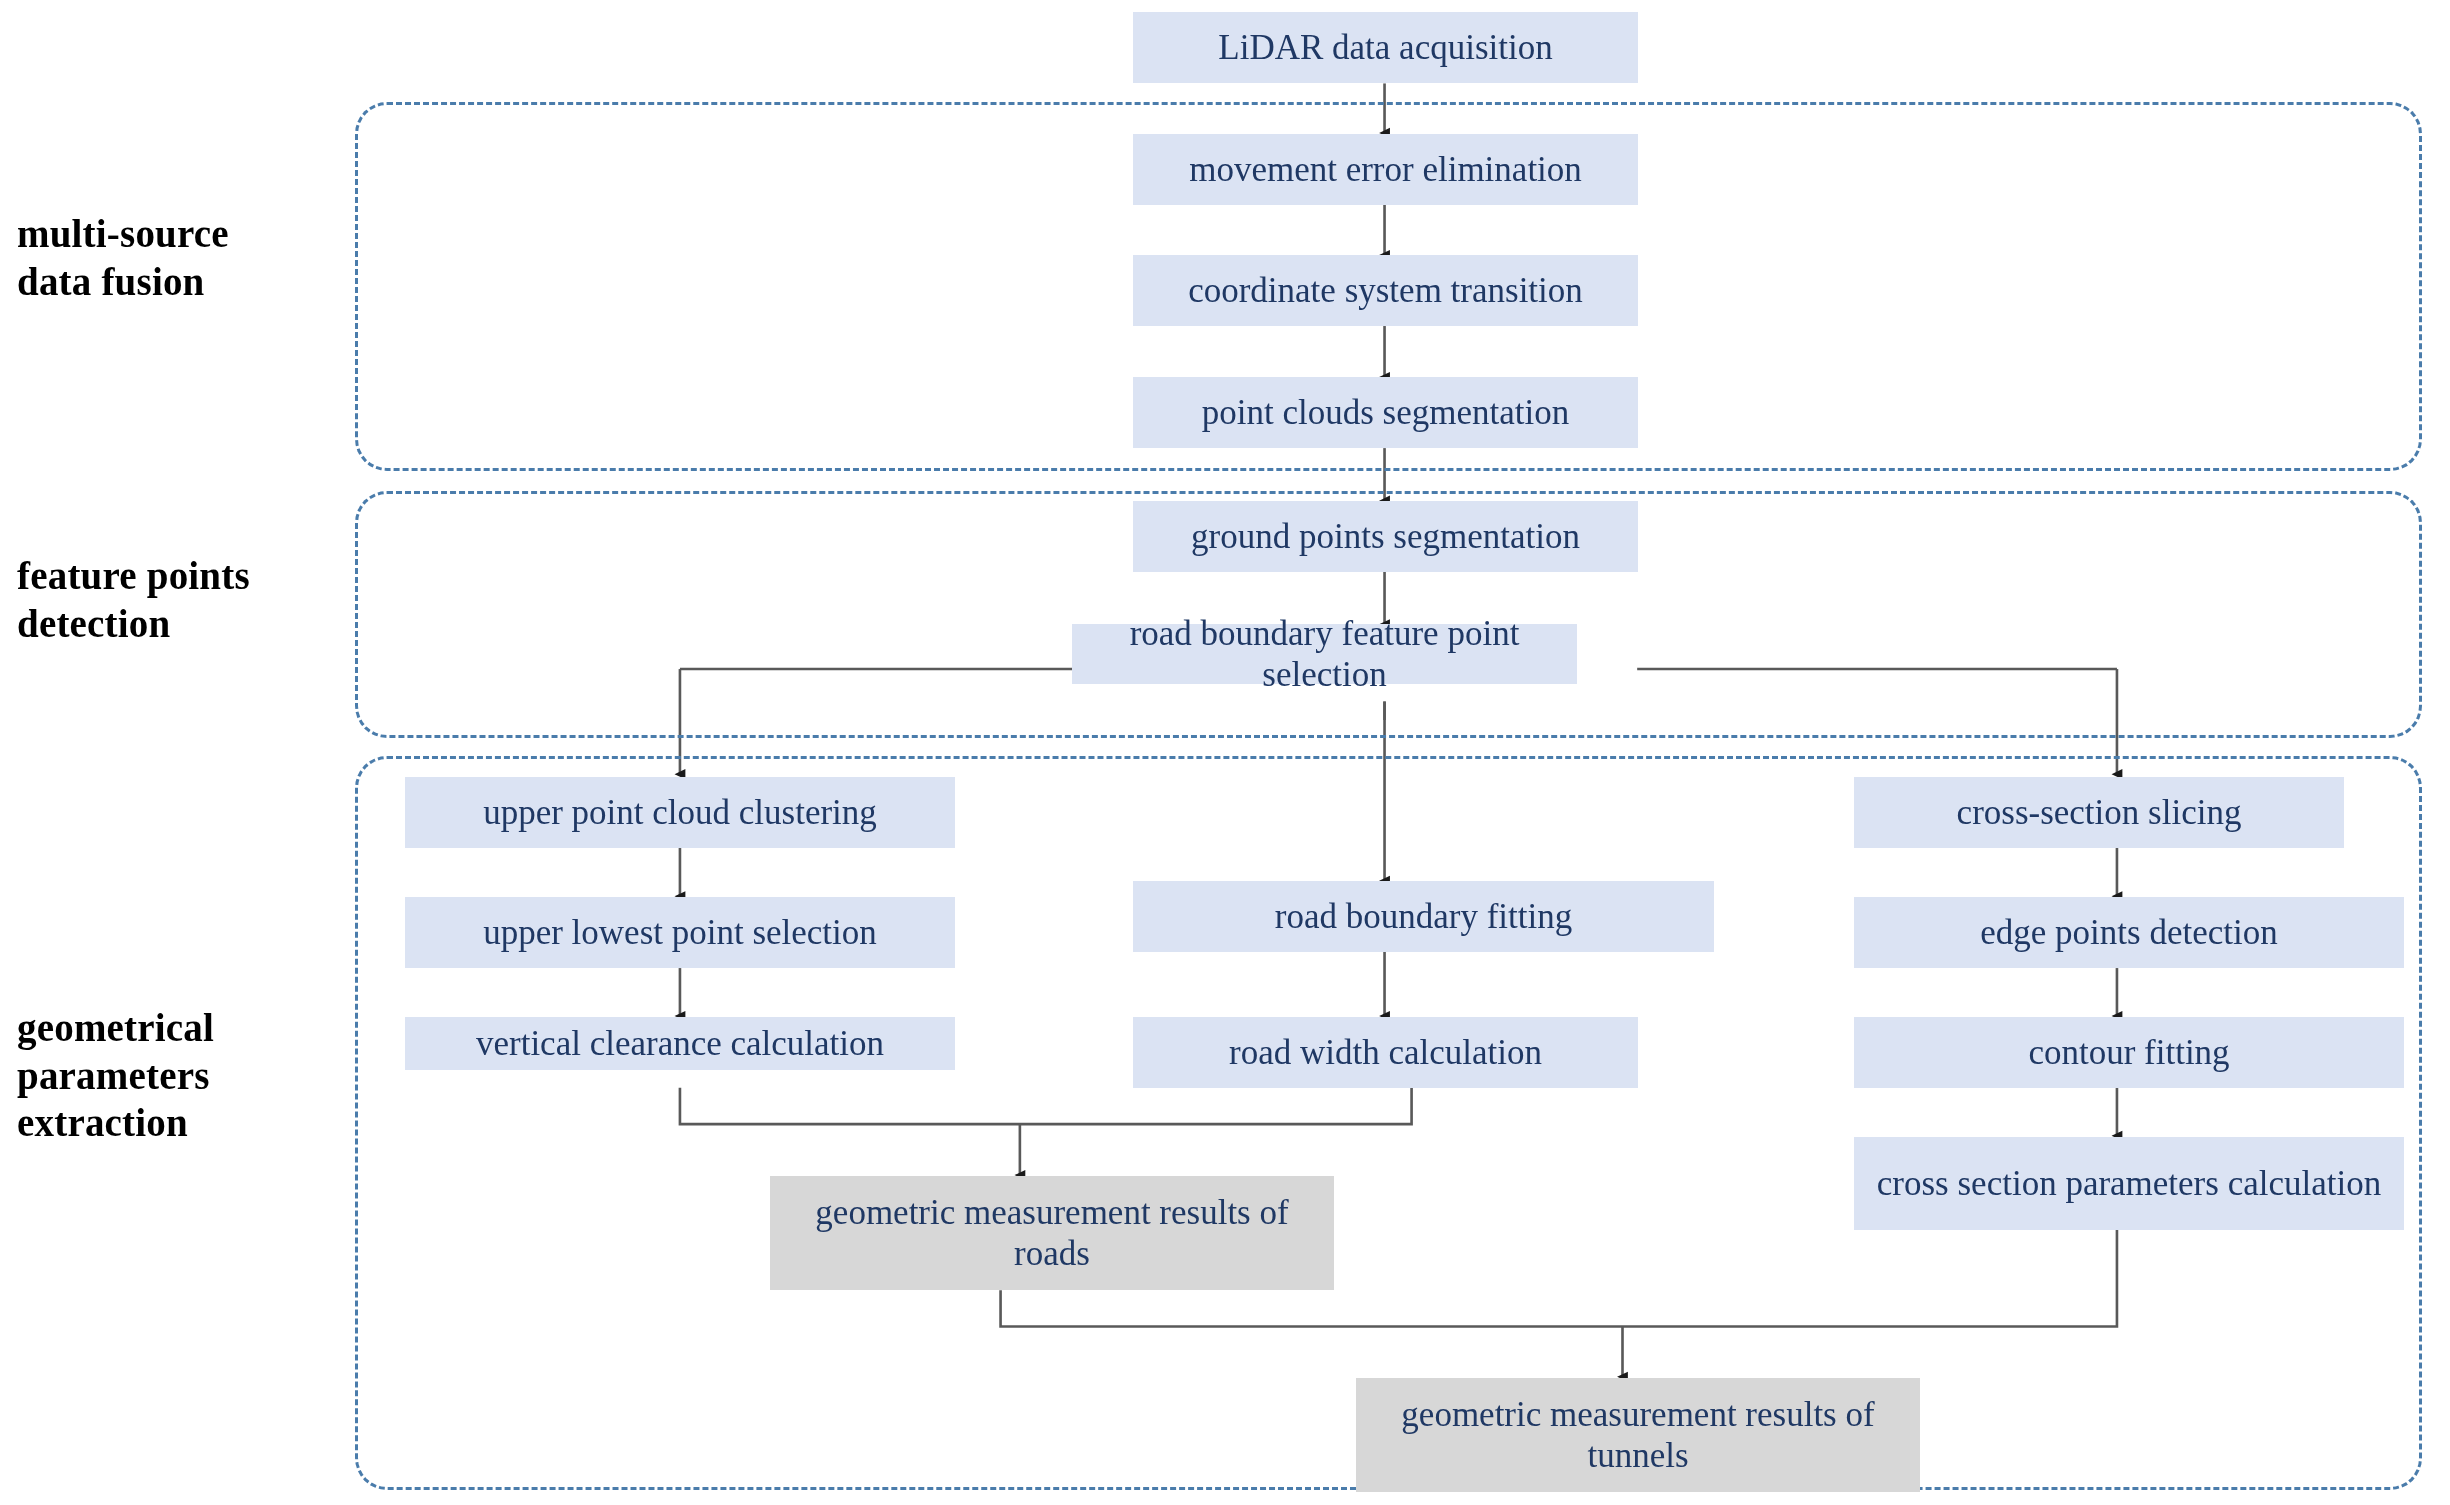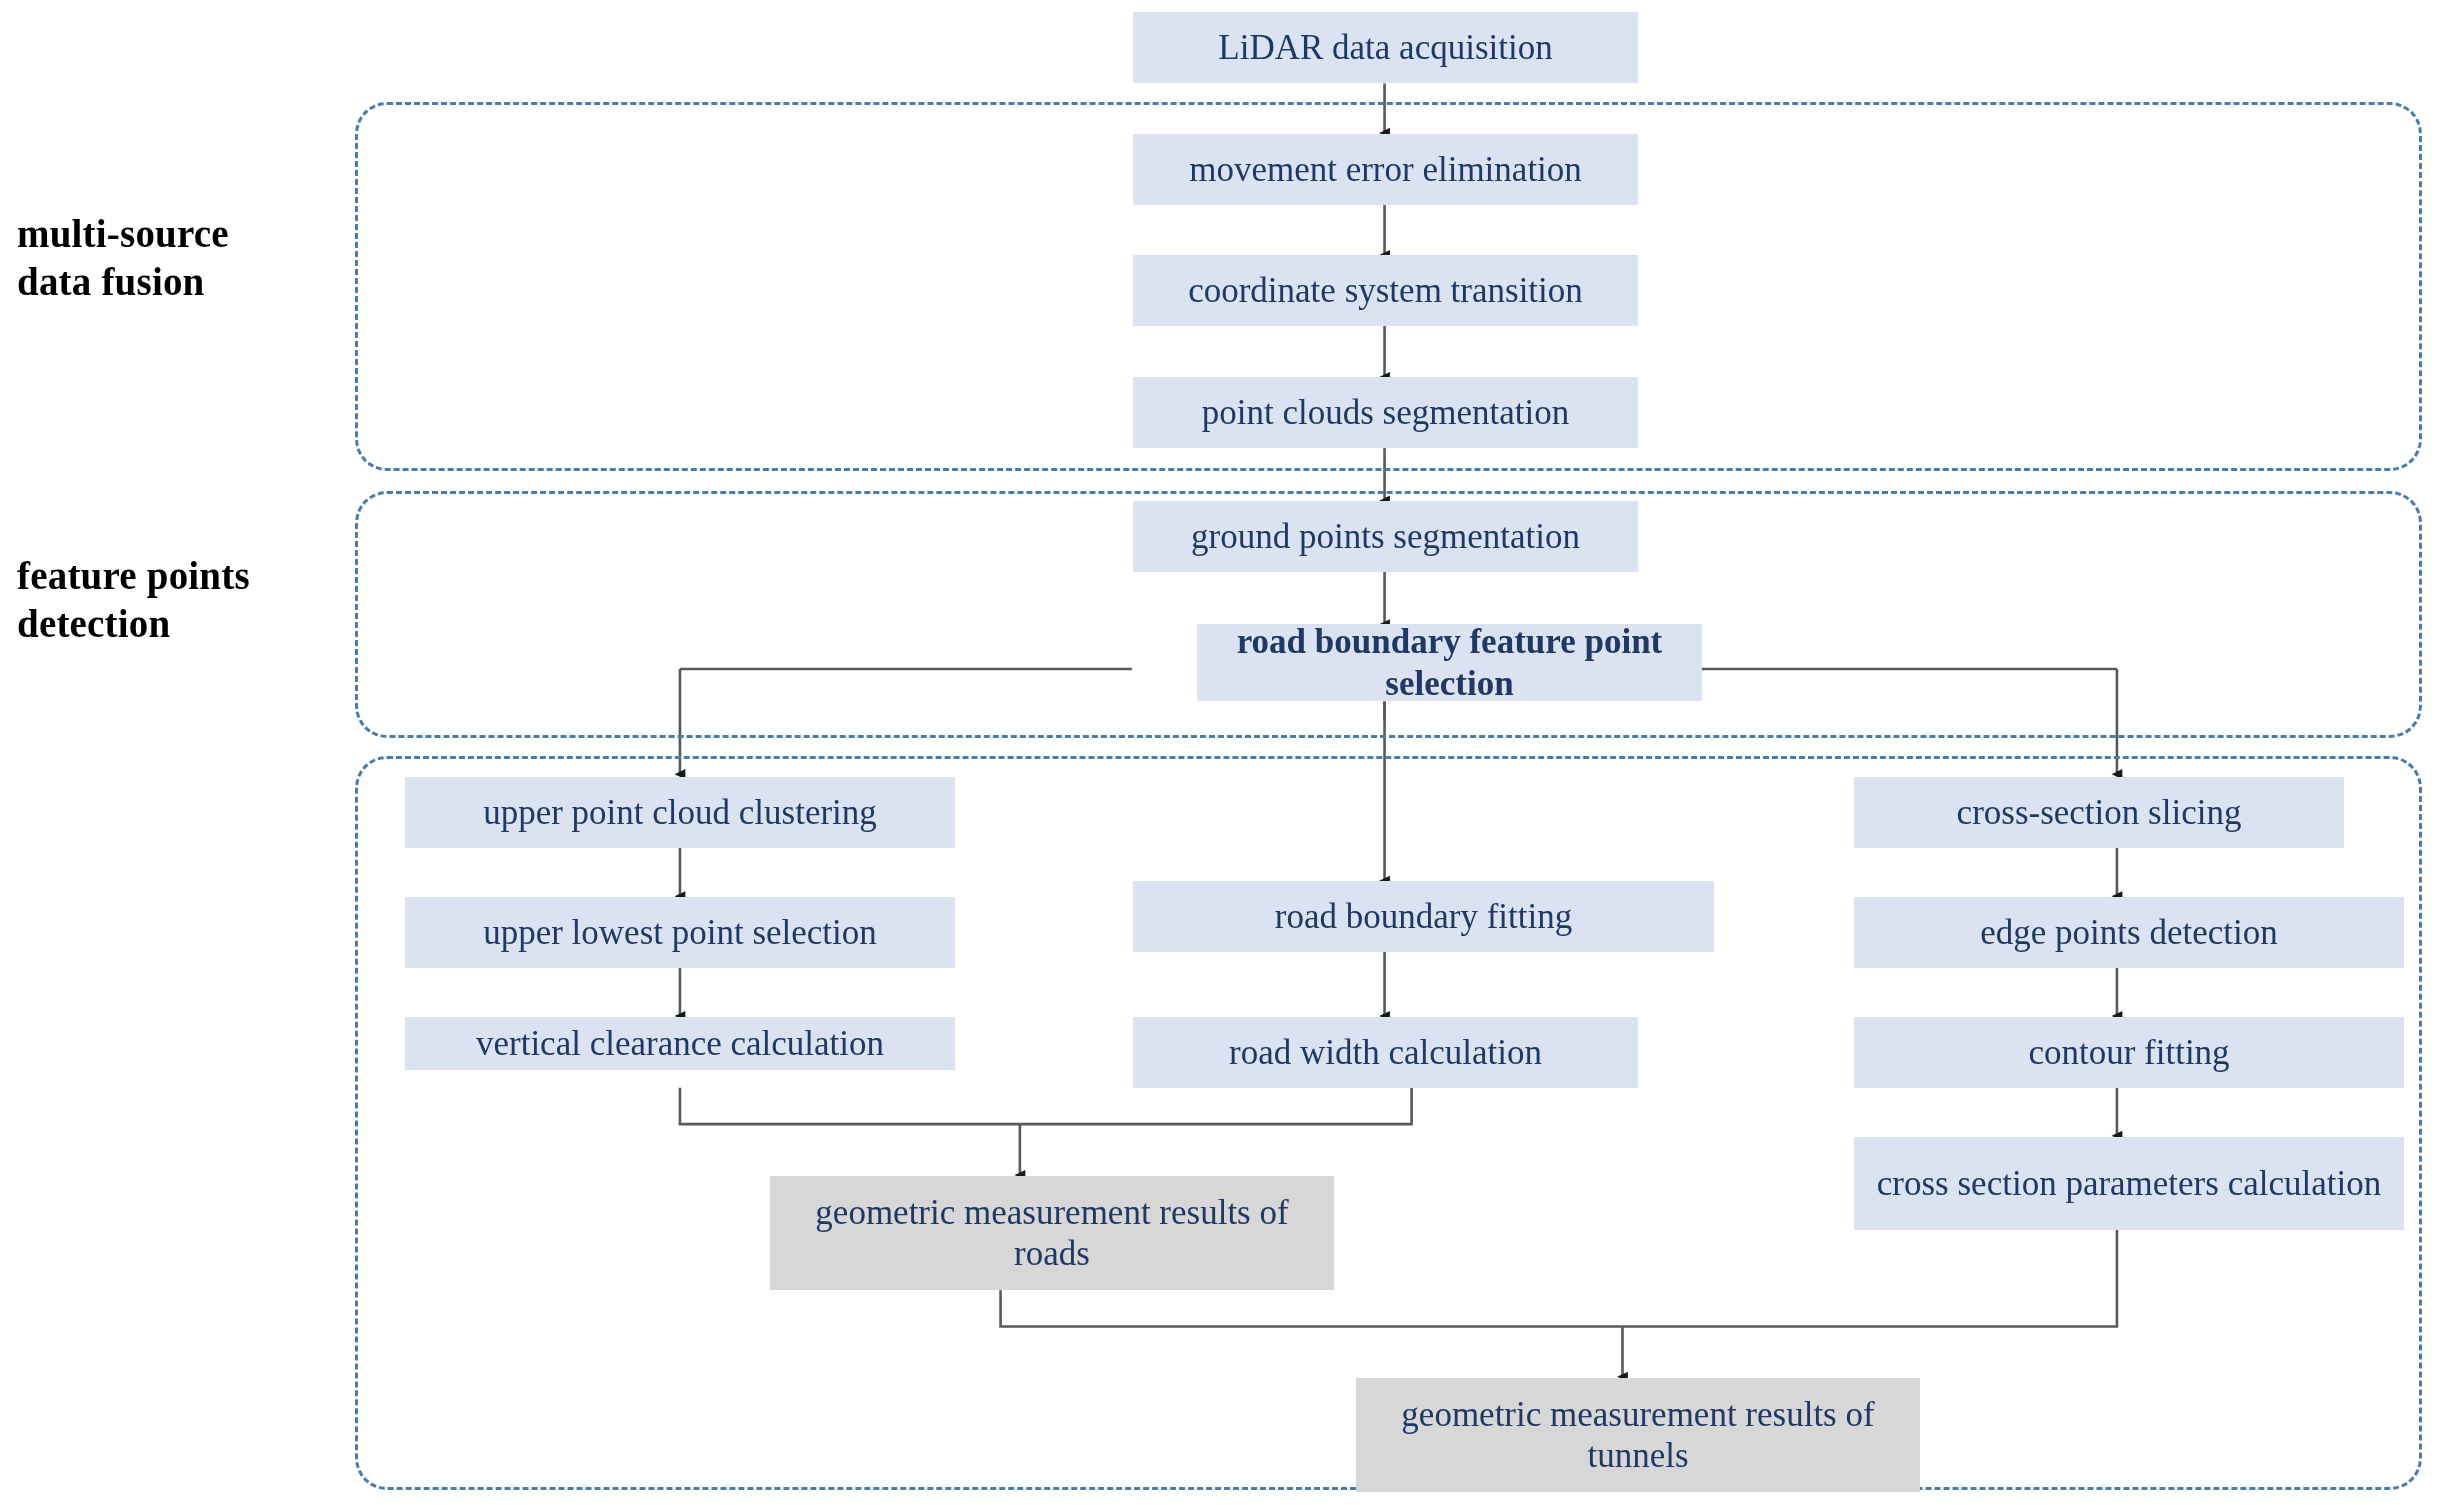--- a/index.html
+++ b/index.html
@@ -117,20 +117,25 @@
   <div class="phase-label" style="left:17px; top:210px; width:325px;">
     <div>multi-source</div>
     <div>data fusion</div>
   </div>
 
   <div class="phase-label" style="left:17px; top:552px; width:340px;">
     <div class="justify">feature  points</div>
     <div>detection</div>
   </div>
 
+  <div class="phase-label" style="left:17px; top:1004px; width:340px;">
+    <div>geometrical</div>
+    <div>parameters</div>
+    <div>extraction</div>
+  </div>
 
   <div class="node blue" style="left:1133px; top:12.4px; width:505px; height:71px;">
     <span>LiDAR data acquisition</span>
   </div>
 
   <div class="node blue" style="left:1133px; top:134px; width:505px; height:71px;">
     <span>movement error elimination</span>
   </div>
 
   <div class="node blue" style="left:1133px; top:255px; width:505px; height:71px;">
@@ -138,21 +143,21 @@
   </div>
 
   <div class="node blue" style="left:1133px; top:377px; width:505px; height:71px;">
     <span>point clouds segmentation</span>
   </div>
 
   <div class="node blue" style="left:1133px; top:501px; width:505px; height:71px;">
     <span>ground points segmentation</span>
   </div>
 
-  <div class="node blue" style="left:1197px; top:624px; width:505px; height:77px;font-weight:bold;">
+  <div class="node blue" style="left:1072px; top:624px; width:505px; height:60px;">
     <span>road boundary feature point selection</span>
   </div>
 
   <div class="node blue" style="left:405px; top:777px; width:550px; height:71px;">
     <span>upper point cloud clustering</span>
   </div>
 
   <div class="node blue" style="left:405px; top:897px; width:550px; height:71px;">
     <span>upper lowest point selection</span>
   </div>

